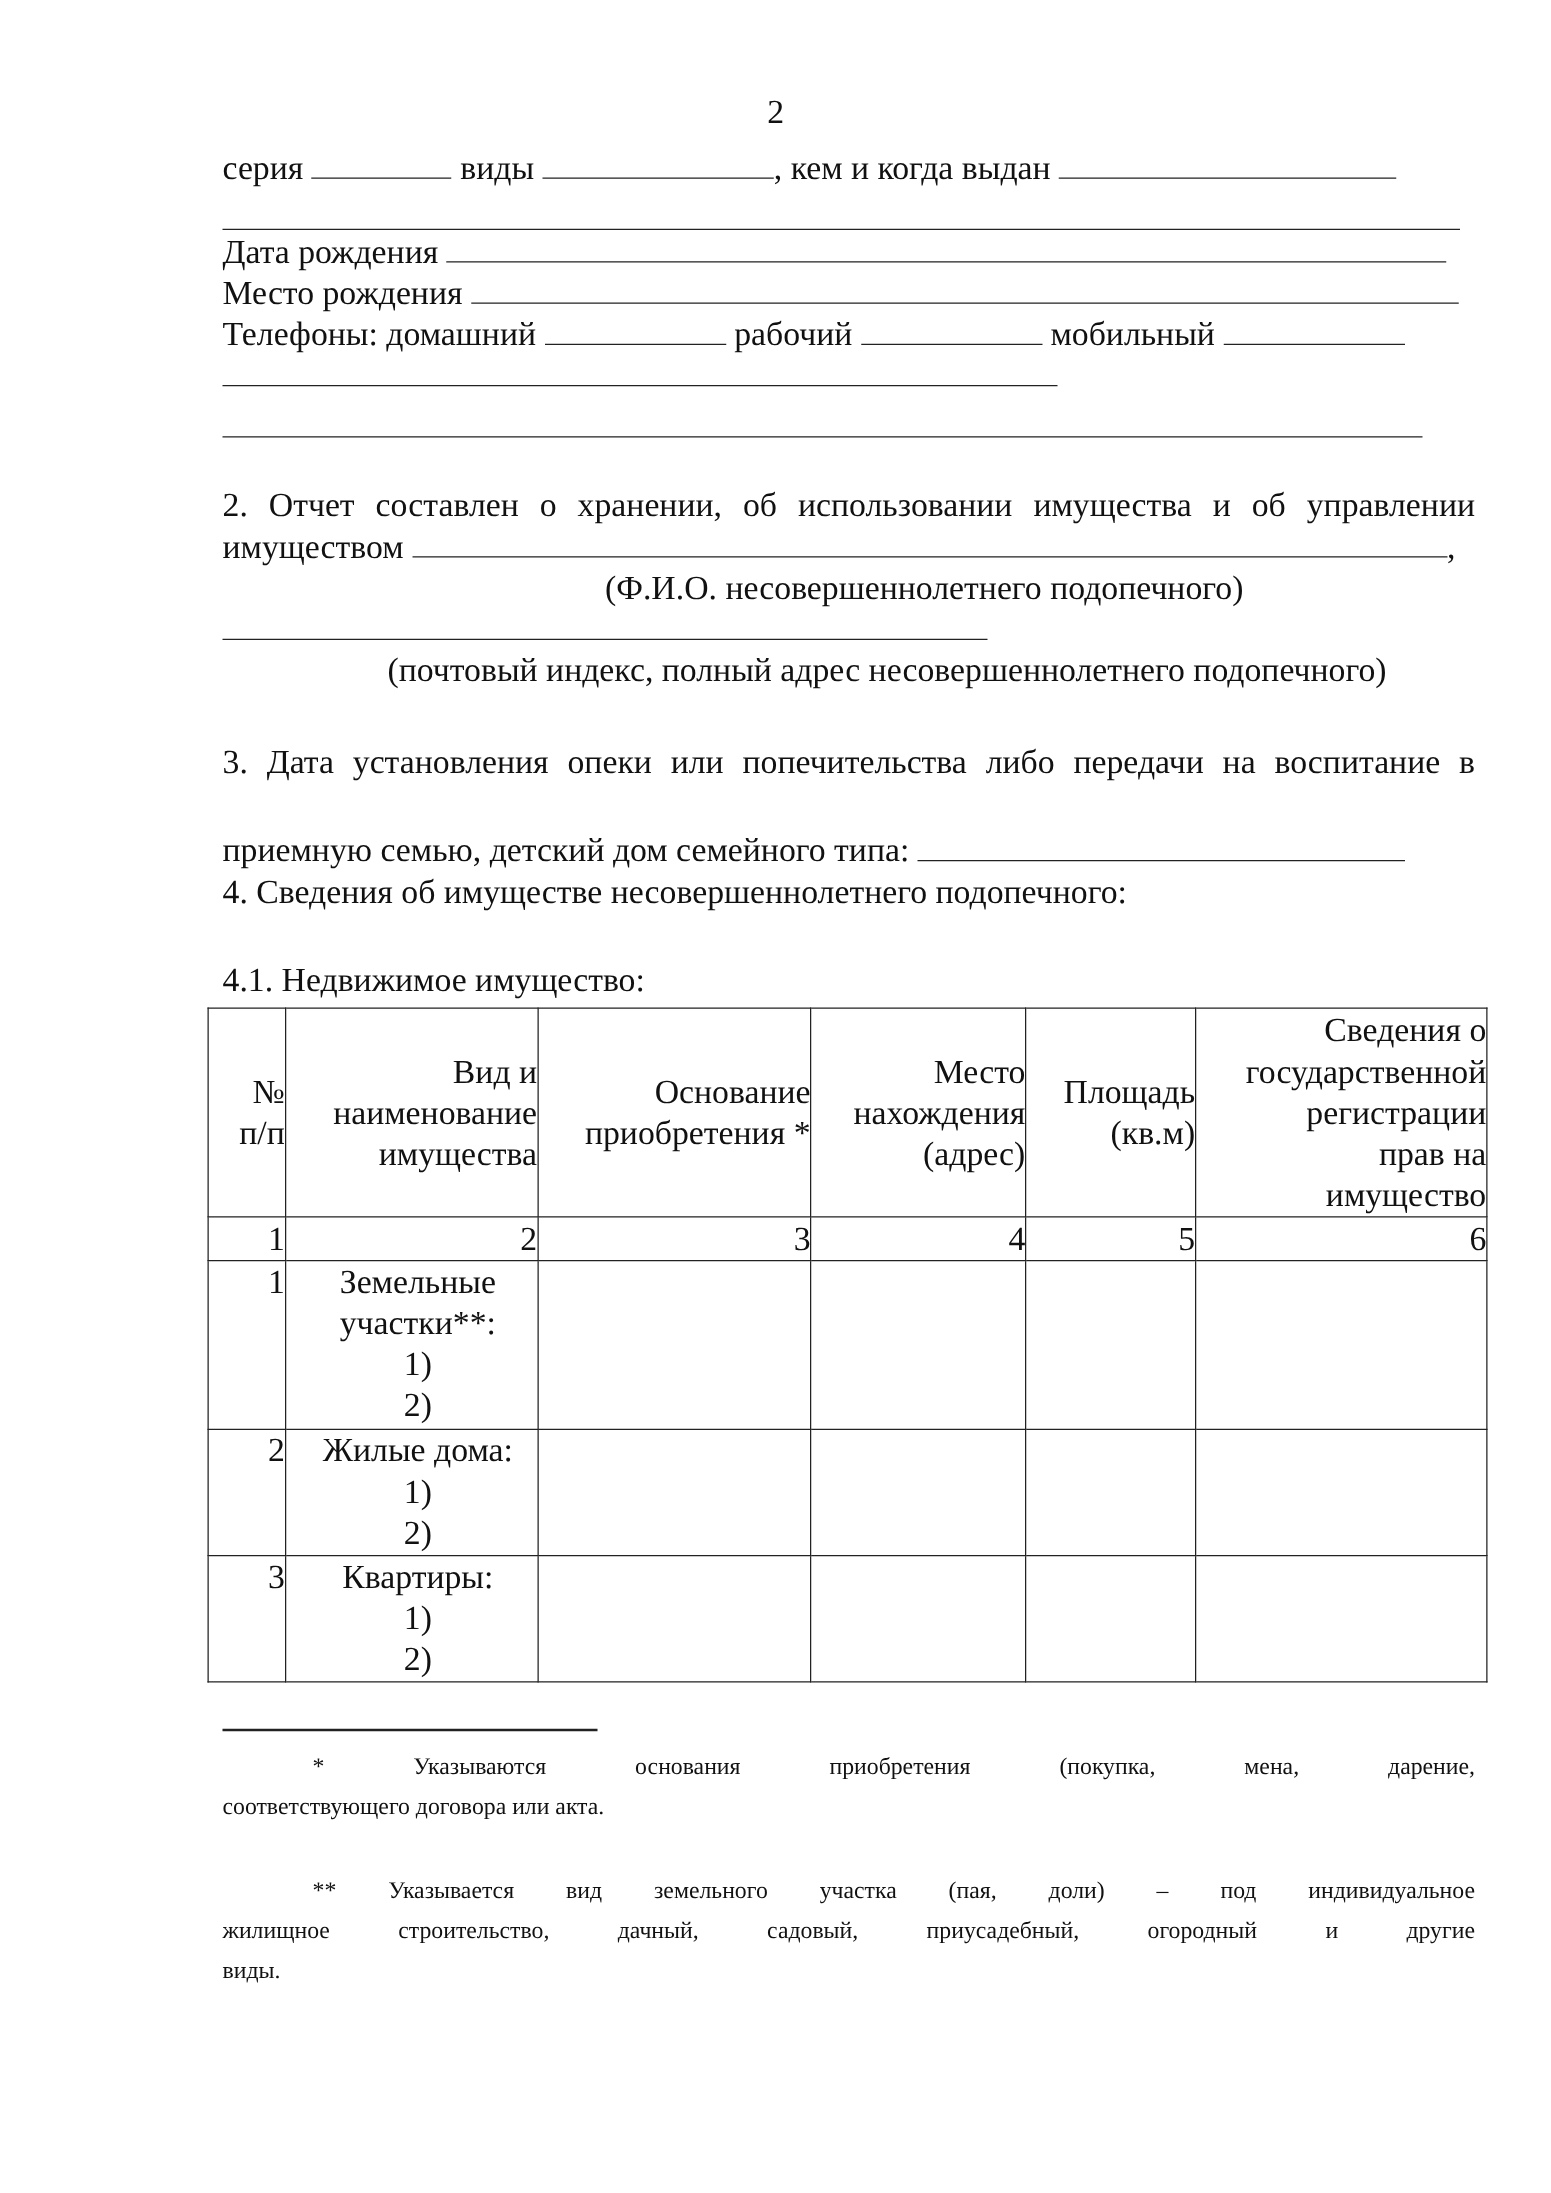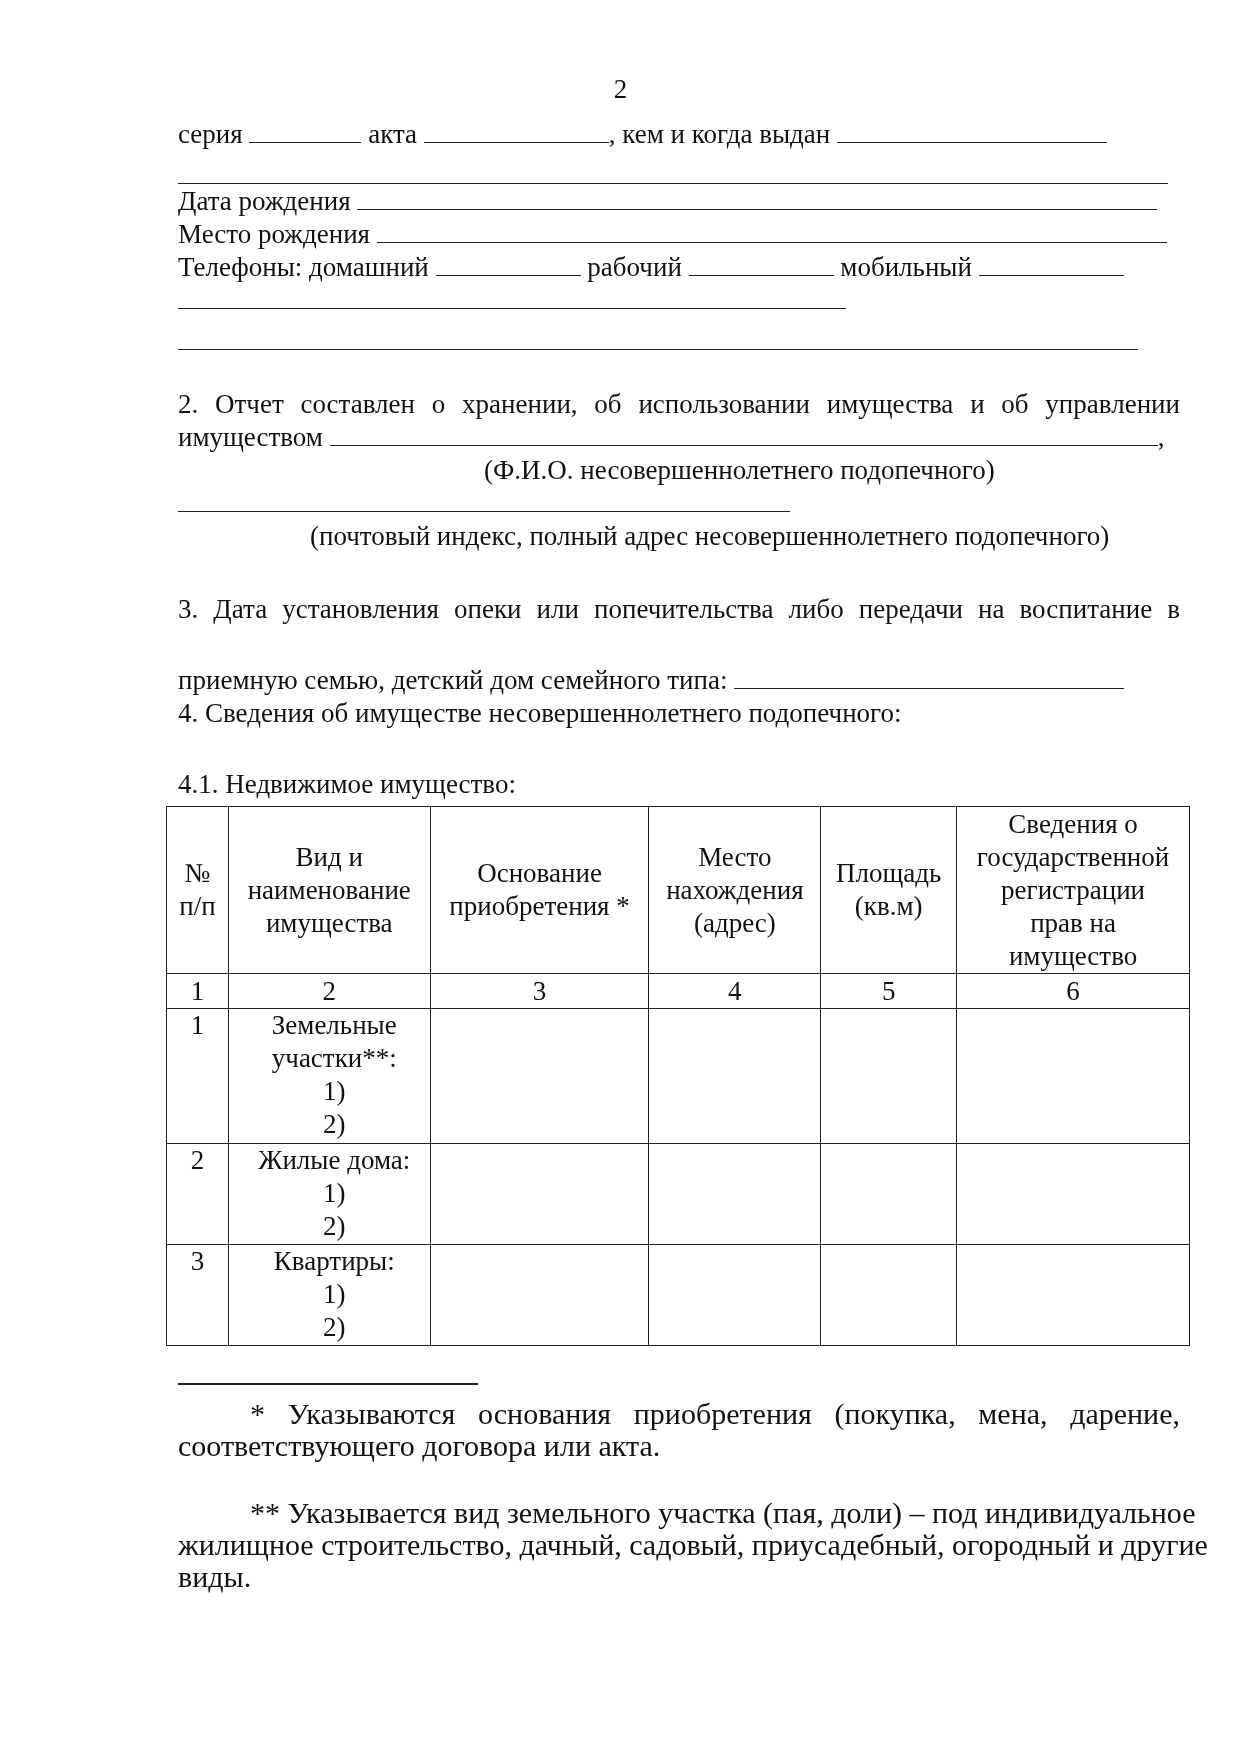--- a/index.html
+++ b/index.html
@@ -6,38 +6,38 @@
   body { width: 1241px; height: 1754px; position: relative; overflow: hidden;
          font-family: "Liberation Serif", "DejaVu Serif", serif; color: #111; }
   .t { position: absolute; white-space: nowrap; font-size: 27px; line-height: 32px; }
   .u { display: inline-block; border-bottom: 1.6px solid #222; height: 22px; vertical-align: baseline; }
   .hline { position: absolute; height: 0; border-top: 1.6px solid #222; }
   .just { position: absolute; left: 178px; width: 1002px; font-size: 27px; line-height: 32px;
           text-align: justify; text-align-last: justify; white-space: nowrap; }
   .page-num { position: absolute; top: 74px; left: 0; width: 1241px; text-align: center; font-size: 27px; }
   table.prop { position: absolute; left: 166px; top: 806px; width: 1024px; border-collapse: collapse;
                font-size: 27px; line-height: 33px; }
-  table.prop td { border: 1.8px solid #222; padding: 0; vertical-align: middle; text-align: center; }
+  table.prop td { border: 1.8px solid #222; padding: 0; vertical-align: middle; text-align: right; }
   table.prop td.left { text-align: center; padding-left: 10px; vertical-align: top; }
   table.prop td.top { vertical-align: top; }
   .fn-rule { position: absolute; left: 178px; top: 1383px; width: 300px; border-top: 2px solid #222; }
-  .fn { position: absolute; left: 178px; width: 1002px; font-size: 30px; line-height: 32px; }
+  .fn { position: absolute; left: 178px; width: 1002px; font-size: 19px; line-height: 32px; }
   .fn .ln { display: block; text-align: justify; text-align-last: justify; white-space: nowrap; }
   .fn .ln.last { text-align-last: left; }
   .fn .ind { padding-left: 72px; }
 </style>
 </head>
 <body>
 
 <div class="page-num">2</div>
 
 <div class="t" style="left:178px; top:118px;">
   <span>серия</span>
   <span class="u" style="width:112px;"></span>
-  <span>акта</span>
+  <span>виды</span>
   <span class="u" style="width:185px;"></span><span>, кем и когда выдан</span>
   <span class="u" style="width:270px;"></span>
 </div>
 <div class="hline" style="left:178px; top:183px; width:990px;"></div>
 
 <div class="t" style="left:178px; top:185px;">
   <span>Дата рождения</span>
   <span class="u" style="width:800px;"></span>
 </div>
 <div class="t" style="left:178px; top:218px;">

